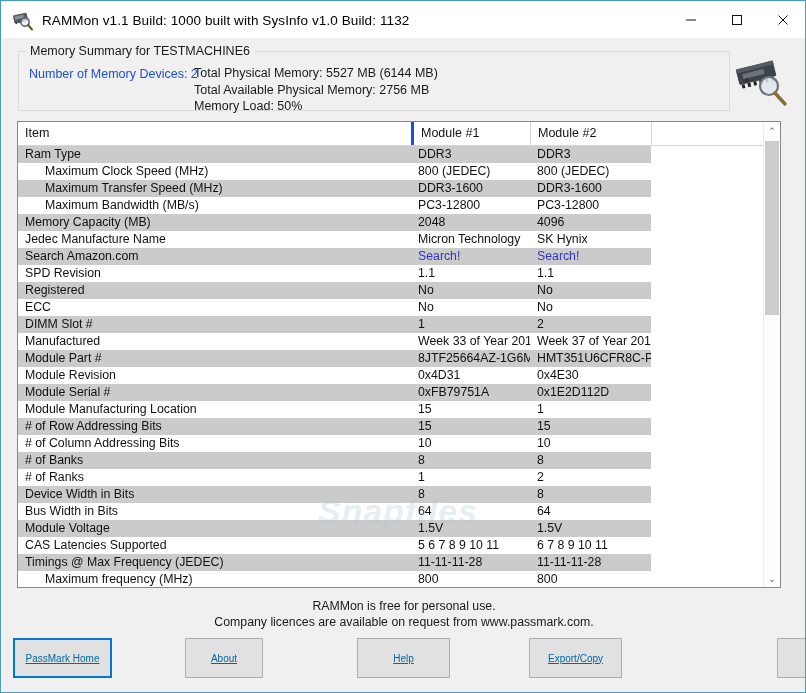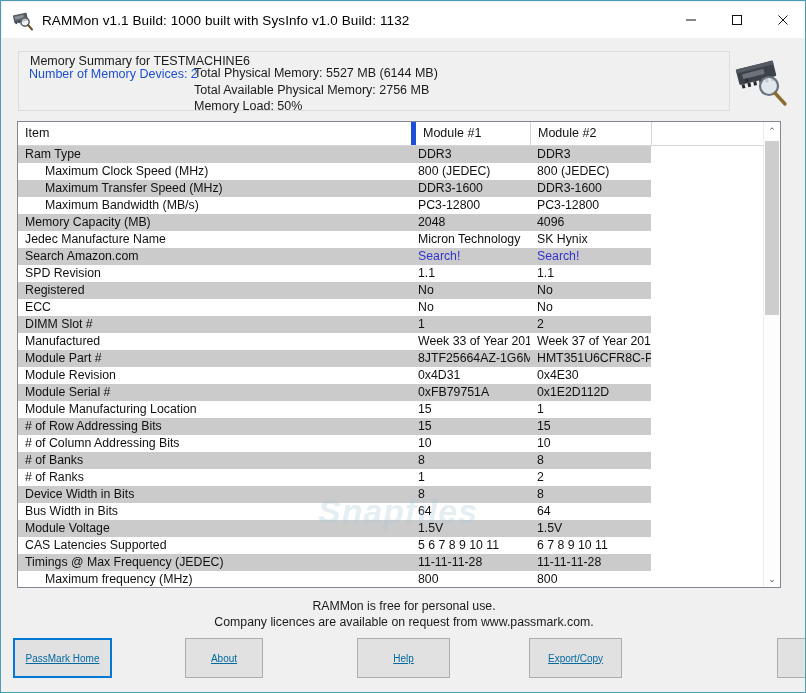--- a/index.html
+++ b/index.html
@@ -76,21 +76,20 @@
   }
   .summary-legend {
     position: absolute;
     left: 25px;
     top: 43px;
     background: #f0f0f0;
     padding: 0 4px;
     font-size: 12.5px;
     color: #1a1a1a;
     white-space: nowrap;
-    margin-top: 10px;
   }
   .summary-left {
     position: absolute;
     left: 28px;
     top: 66px;
     font-size: 12.5px;
     color: #1d4ed8;
     white-space: nowrap;
   }
   .summary-right {
@@ -135,21 +134,21 @@
     top: 0;
     height: 23px;
     line-height: 23px;
     font-size: 12.5px;
     color: #111;
     padding-left: 7px;
     box-sizing: border-box;
     white-space: nowrap;
   }
   .th.c0 { left: 0;    width: 393px; }
-  .th.c1 { left: 393px; width: 119px; border-left: 5px solid #1d4ed8; }
+  .th.c1 { left: 393px; width: 119px; border-left: 3px solid #1d4ed8; }
   .th.c2 { left: 512px; width: 121px; border-left: 1px solid #d6d6d6; }
   .th.c3 { left: 633px; width: 113px; border-left: 1px solid #d6d6d6; }
 
   .tbody {
     position: relative;
     height: 441px;
     overflow: hidden;
   }
   .trow {
     position: relative;

